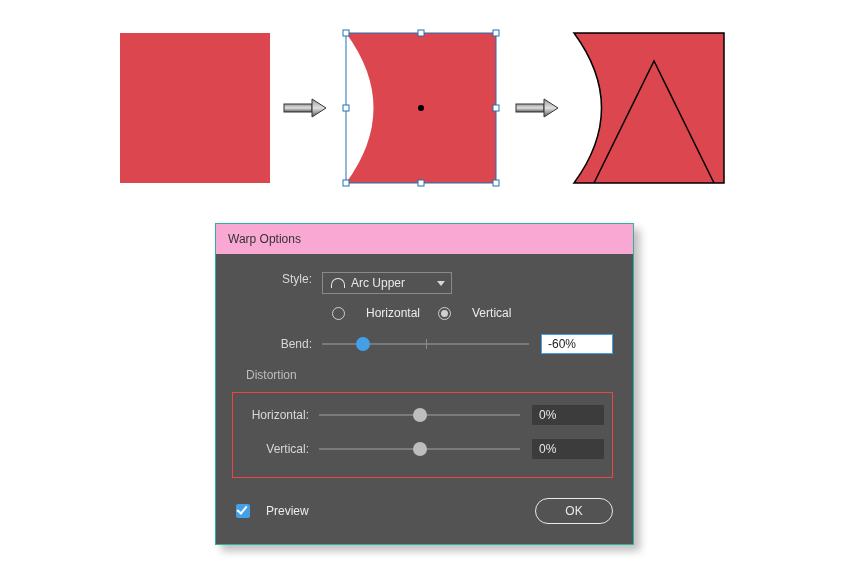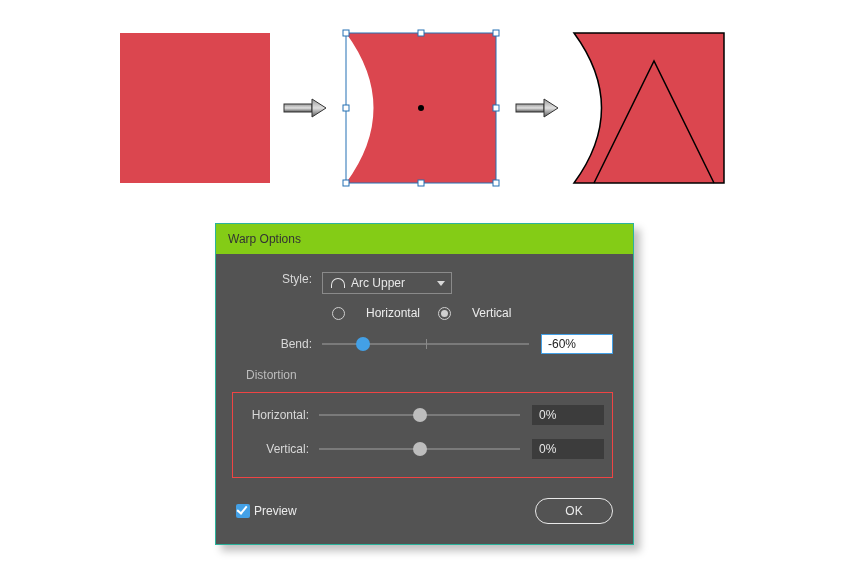--- a/index.html
+++ b/index.html
@@ -37,21 +37,21 @@
     border: 1px solid #2bb39c;
     box-shadow: 6px 6px 8px rgba(0,0,0,.25);
   }
   .titlebar {
     height: 30px;
     padding: 0 12px;
     display: flex;
     align-items: center;
     color: #333;
     font-size: 12px;
-    background: #84cc16;
+    background: #f9a8d4;
   }
   .panel {
     background: #535353;
     padding: 18px 20px 20px 20px;
   }
   .row {
     display: flex;
     align-items: flex-start;
     margin-bottom: 12px;
   }
@@ -179,21 +179,21 @@
     margin-left: -4px;
     margin-bottom: 20px;
   }
   .footer {
     display: flex;
     align-items: center;
   }
   .preview {
     display: flex;
     align-items: center;
-    gap: 4px;
+    gap: 16px;
     color: #ececec;
   }
   .checkbox {
     width: 14px; height: 14px;
     background: #43a0e6;
     border-radius: 2px;
     position: relative;
   }
   .checkbox::after {
     content: "";

